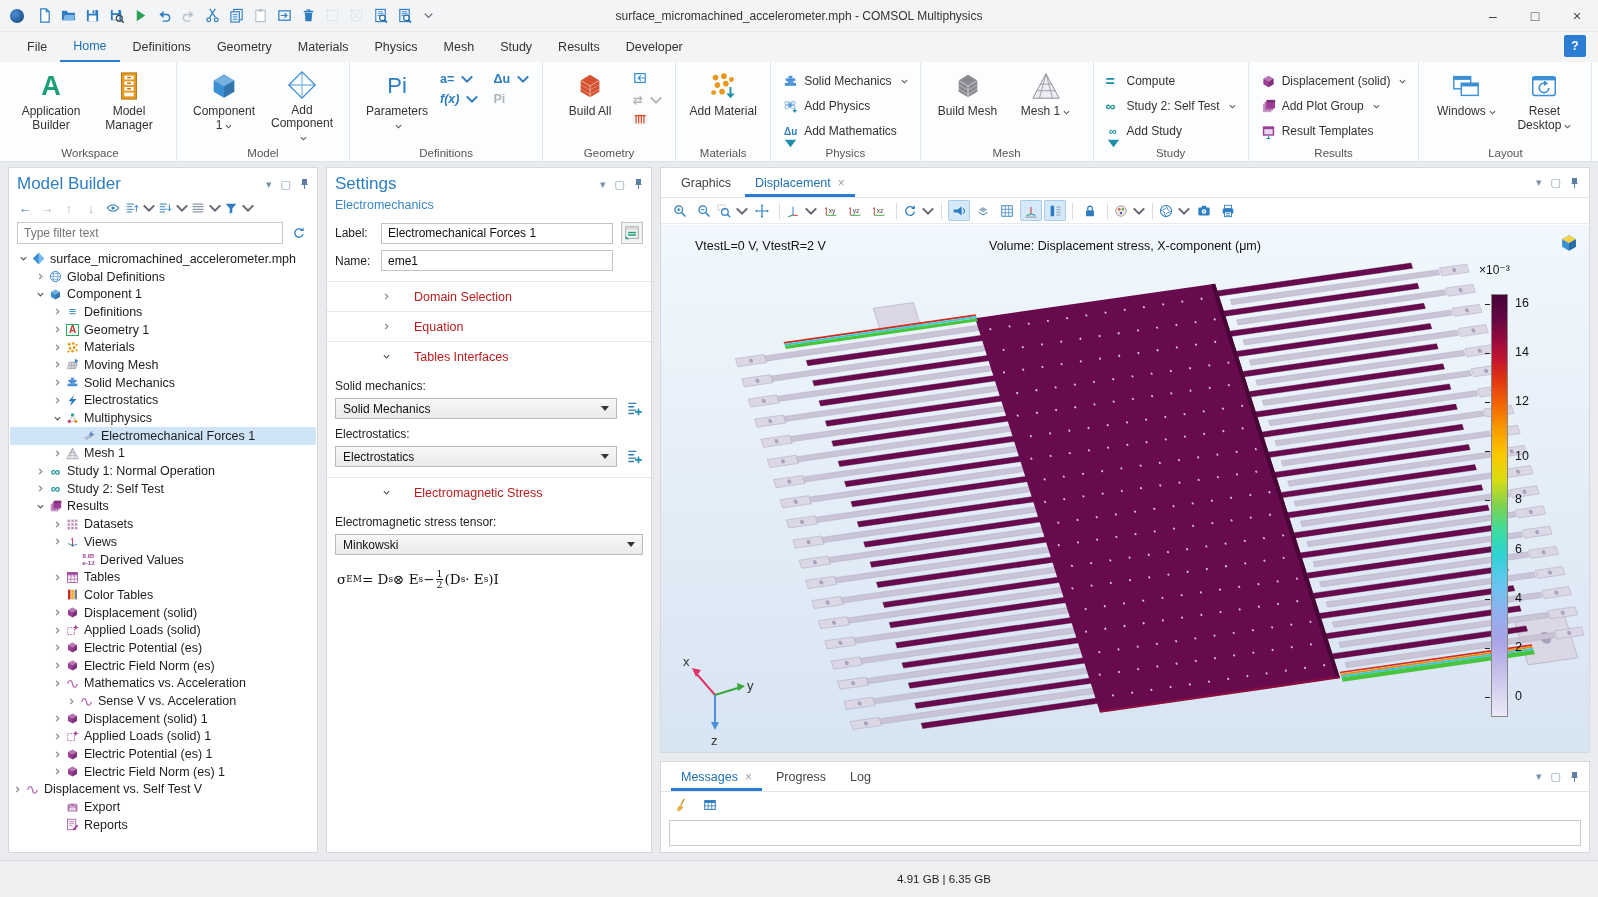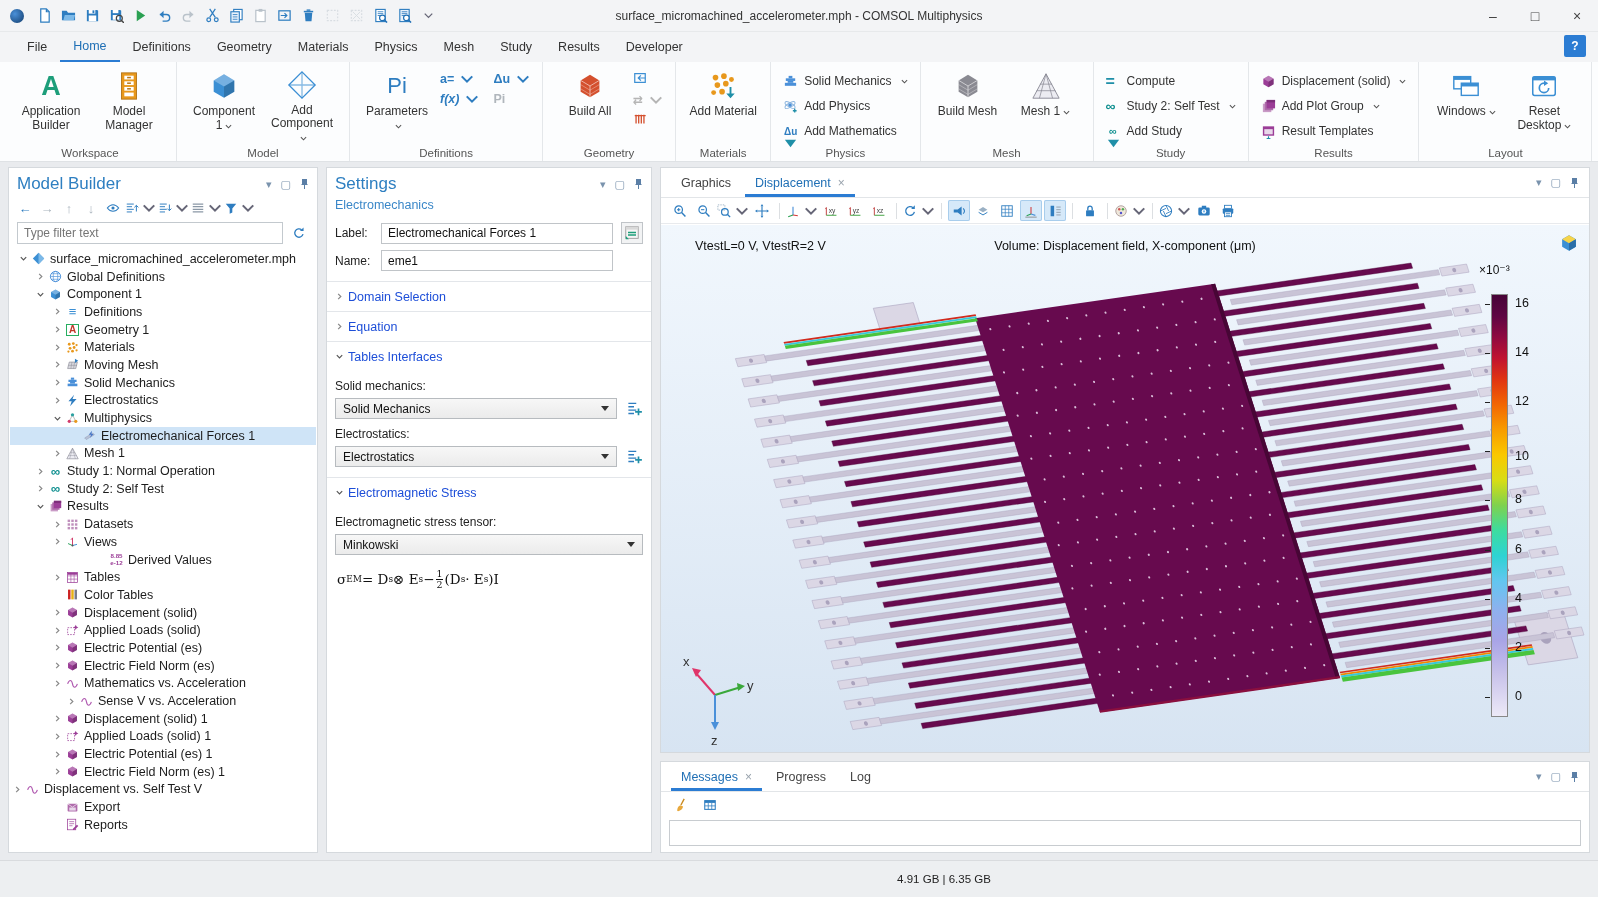--- a/index.html
+++ b/index.html
@@ -89,22 +89,22 @@
 
   
   .sub-link { padding:0 8px; font-size:12.5px; color:#3a87c8; margin-top:2px; }
   .field-row { display:flex; align-items:center; gap:8px; padding:0 8px; margin-top:10px; }
   .field-row label { width:38px; font-size:12px; color:#222; }
   .field-row input { flex:1; height:21px; border:1px solid #c0c4c8; padding:0 6px; font-size:12px;
     font-family:inherit; color:#111; }
   .sqbtn { width:22px; height:22px; border:1px solid #c0c4c8; background:#f2f3f4; display:flex;
     align-items:center; justify-content:center; }
   .sec-div { height:1px; background:#e3e6ea; margin-top:10px; }
-  .sec-head { display:flex; align-items:center; gap:4px; padding:8px 8px 7px; font-size:12.5px;
-    color:#1d4ed8; }
+  .sec-head { display:flex; align-items:center; gap:23px; padding:8px 8px 7px; font-size:12.5px;
+    color:#b91c1c;margin-left:47px; }
   .flabel { padding:0 8px; margin-top:8px; font-size:12px; color:#222; }
   .dd-row { display:flex; align-items:center; gap:8px; padding:0 8px; margin-top:5px; }
   .dropdown { flex:1; height:21px; border:1px solid #b7bbbf; background:linear-gradient(#f7f7f7,#ebebeb);
     display:flex; align-items:center; padding:0 7px; font-size:12px; color:#111; }
   .dd-arrow { margin-left:auto; width:0; height:0; border-left:4px solid transparent;
     border-right:4px solid transparent; border-top:5px solid #333; }
   .addbtn { width:18px; height:18px; display:flex; }
   #equation { padding:0 10px; margin-top:14px; font-family:"DejaVu Serif",serif; font-size:13.5px;
     color:#111; display:flex; align-items:center; }
   #equation sub { font-size:9px; }
@@ -1090,21 +1090,21 @@
                 <path d="M8 13V3.5" stroke="#d23a6a" stroke-width="1.2"></path>
                 <path d="M8 3.5 6 6" stroke="#d23a6a"></path>
                 <path d="M8 13 2.5 10.5" stroke="#2aa05a" stroke-width="1.2"></path>
                 <path d="M8 13l5.5-1.5" stroke="#3b8fd4" stroke-width="1.2"></path>
                 <circle cx="8" cy="13" r="1.2" fill="#555"></circle>
               </svg>
             </span>
           </span>
           <span class="tlabel">Views</span>
         </div>
-        <div class="trow" style="padding-left: 36px; margin-left: 48px;">
+        <div class="trow" style="padding-left: 56px;">
           <span class="texp"></span>
           <span class="ticon">
             <span class="derived">8.85<br>e-12</span>
           </span>
           <span class="tlabel">Derived Values</span>
         </div>
         <div class="trow" style="padding-left: 40px;">
           <span class="texp">
             <span style="display: inline-flex;">
               <svg viewBox="0 0 10 10" width="9" height="9">
@@ -2073,21 +2073,21 @@
               <rect x="20" y="-9.8" width="240" height="2" fill="#36c8d8"></rect>
               <rect x="20" y="-7.6" width="240" height="3.4" fill="#49c43d"></rect>
               <rect x="258" y="428" width="300" height="2.6" fill="#8a0f3e"></rect>
               <rect x="560" y="423.5" width="240" height="1.8" fill="#d02b1e"></rect>
               <rect x="560" y="425.6" width="240" height="2" fill="#f08a00"></rect>
               <rect x="560" y="427.8" width="240" height="2" fill="#36c8d8"></rect>
               <rect x="560" y="430" width="240" height="4.6" fill="#49c43d"></rect>
             </g>
           </svg>
         <div id="plot-param">VtestL=0 V, VtestR=2 V</div>
-        <div id="plot-title">Volume: Displacement field, X-component (μm)</div>
+        <div id="plot-title">Volume: Displacement stress, X-component (μm)</div>
         <div id="cb-exp">×10⁻³</div>
         <div id="colorbar" style="background: linear-gradient(rgb(71, 3, 55) 0%, rgb(94, 6, 67) 5%, rgb(143, 10, 64) 10%, rgb(192, 19, 48) 15%, rgb(224, 52, 18) 20%, rgb(242, 102, 3) 26%, rgb(248, 156, 0) 32%, rgb(250, 200, 0) 38%, rgb(216, 221, 20) 44%, rgb(126, 210, 79) 50%, rgb(60, 220, 160) 56%, rgb(46, 211, 211) 62%, rgb(99, 198, 240) 68%, rgb(143, 176, 238) 75%, rgb(168, 164, 230) 82%, rgb(200, 194, 234) 90%, rgb(236, 233, 247) 100%);"></div>
         <div id="cb-ticks">
             <div class="cbtick" style="top: 71px;">16</div>
             <div class="cbmark" style="top: 79px;"></div>
             <div class="cbtick" style="top: 120.1px;">14</div>
             <div class="cbmark" style="top: 128.1px;"></div>
             <div class="cbtick" style="top: 169.2px;">12</div>
             <div class="cbmark" style="top: 177.2px;"></div>
             <div class="cbtick" style="top: 224px;">10</div>

